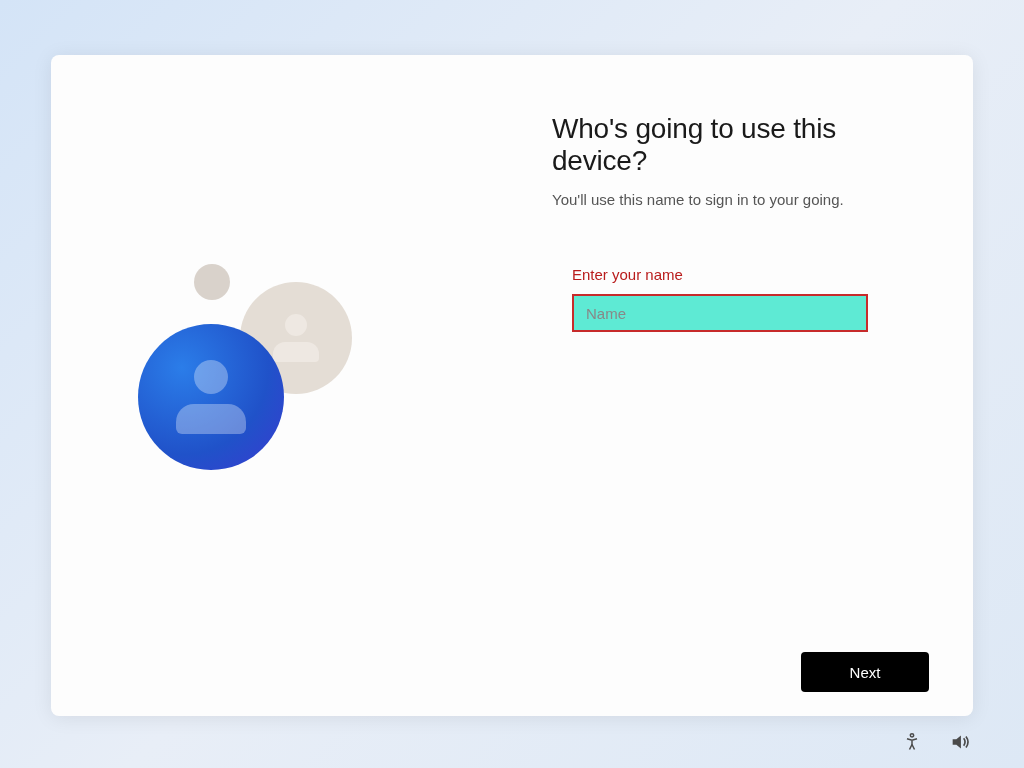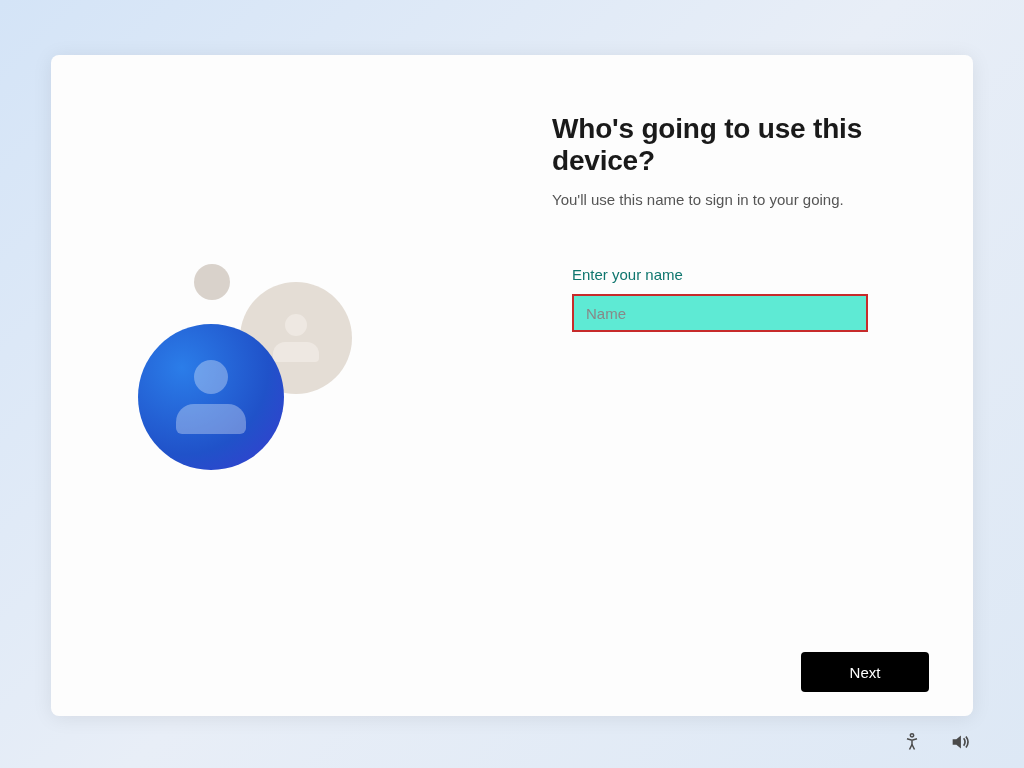--- a/index.html
+++ b/index.html
@@ -97,36 +97,36 @@
     }
     .right-pane {
       width: 50%;
       padding: 58px 40px 30px 40px;
       position: relative;
       display: flex;
       flex-direction: column;
     }
     .title {
       font-size: 28px;
-      font-weight: 700;
+      font-weight: 400;
       color: #1a1a1a;
       margin-bottom: 14px;
       letter-spacing: -0.2px;
     }
     .subtitle {
       font-size: 15px;
       color: #555;
       margin-bottom: 58px;
     }
     .form-group {
       padding-left: 20px;
     }
     .field-label {
       font-size: 15px;
-      color: #0f766e;
+      color: #b91c1c;
       margin-bottom: 11px;
       display: block;
     }
     .name-input {
       width: 296px;
       height: 38px;
       border: 2.5px solid #c72b2b;
       background: #5eead4;
       padding: 0 12px;
       font-size: 15px;

